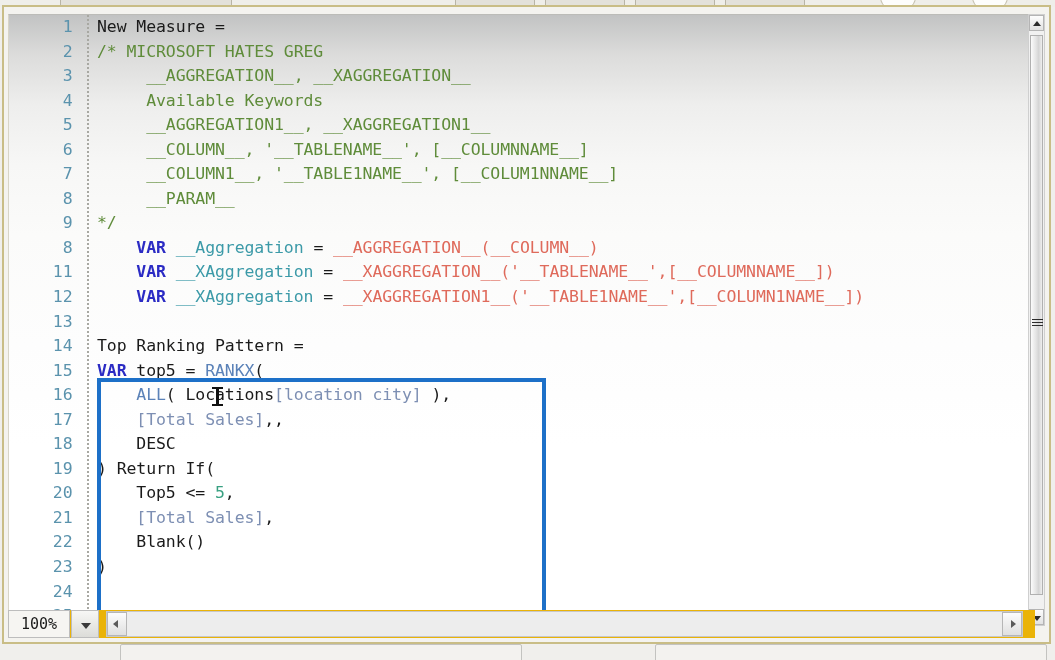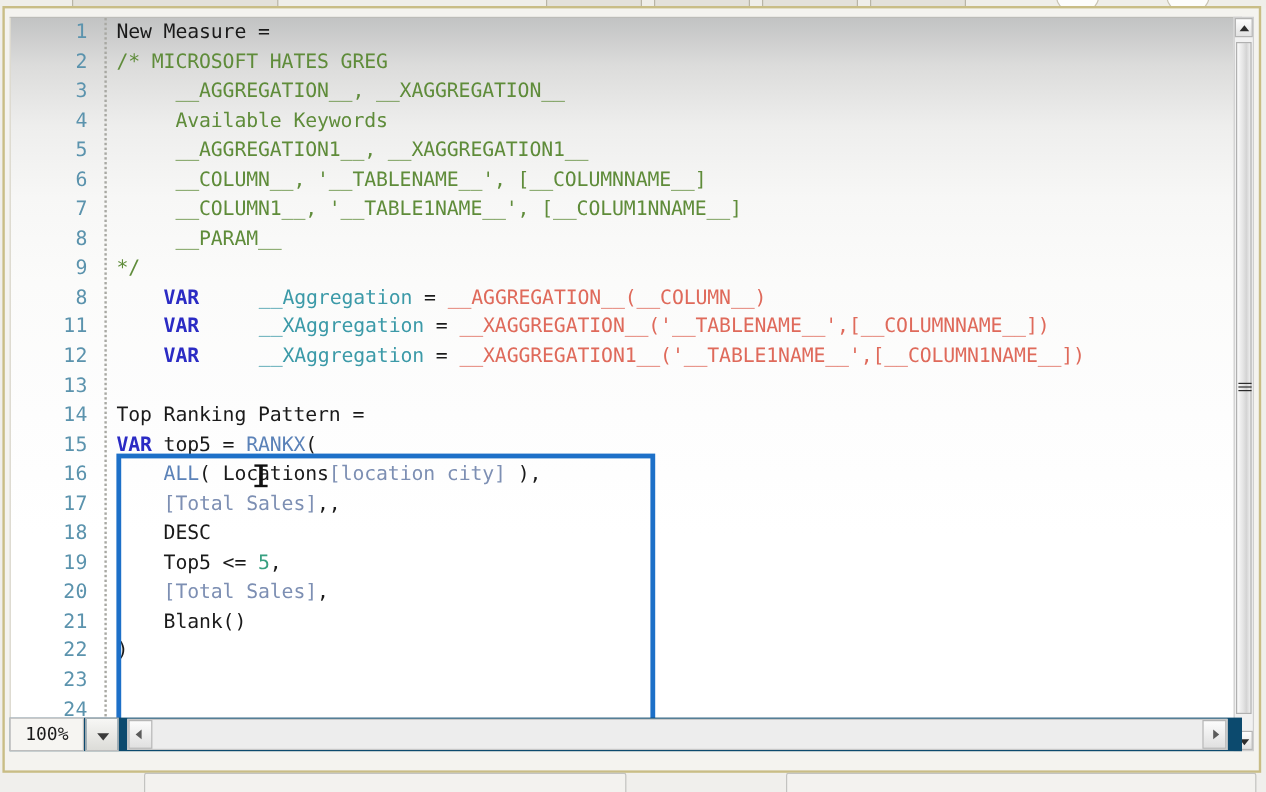--- a/index.html
+++ b/index.html
@@ -111,21 +111,21 @@
     font-size: 16.5px;
     white-space: pre;
     color: #1a1a1a;
     letter-spacing: -0.1px;
   }
 
   
   .tk-plain   { color: #1a1a1a; }
   .tk-comment { color: #5f8c3a; }
   .tk-kw      { color: #2b2bc4; font-weight: bold; }
-  .tk-var     { color: #3c9aa8; margin-left: 40px; }
+  .tk-var     { color: #3c9aa8; }
   .tk-ph      { color: #df6a5b; }
   .tk-fn      { color: #5b82b8; }
   .tk-col     { color: #7d8fb3; }
   .tk-meas    { color: #7d8fb3; }
   .tk-num     { color: #38a081; }
 
   
   .hl-box {
     position: absolute;
     left: 88px;
@@ -208,24 +208,24 @@
   .vs-grip i {
     display: block;
     height: 1px;
     margin-bottom: 2px;
     background: #2b2b2b;
   }
 
   
   .statusbar {
     position: absolute;
-    left: 4px; bottom: 16px;
+    left: 4px; bottom: 4px;
     width: 1027px;
     height: 28px;
-    background: #0c4a6e;
+    background: #eab308;
     z-index: 7;
   }
   .zoom-box {
     position: absolute;
     left: 0; top: 0;
     width: 62px; height: 28px;
     background: #f6f5f2;
     border: 1px solid #bdbdbd;
     box-sizing: border-box;
     display: flex;
@@ -347,20 +347,21 @@
           <div class="code-line"><span class="tk-comment">*/</span></div>
           <div class="code-line"><span class="tk-plain">    </span><span class="tk-kw">VAR</span><span class="tk-var"> __Aggregation</span><span class="tk-plain"> = </span><span class="tk-ph">__AGGREGATION__</span><span class="tk-ph">(__COLUMN__)</span></div>
           <div class="code-line"><span class="tk-plain">    </span><span class="tk-kw">VAR</span><span class="tk-var"> __XAggregation</span><span class="tk-plain"> = </span><span class="tk-ph">__XAGGREGATION__('__TABLENAME__',[__COLUMNNAME__])</span></div>
           <div class="code-line"><span class="tk-plain">    </span><span class="tk-kw">VAR</span><span class="tk-var"> __XAggregation</span><span class="tk-plain"> = </span><span class="tk-ph">__XAGGREGATION1__('__TABLE1NAME__',[__COLUMN1NAME__])</span></div>
           <div class="code-line"><span class="tk-plain"></span></div>
           <div class="code-line"><span class="tk-plain">Top Ranking Pattern =</span></div>
           <div class="code-line"><span class="tk-kw">VAR</span><span class="tk-plain"> top5 = </span><span class="tk-fn">RANKX</span><span class="tk-plain">(</span></div>
           <div class="code-line"><span class="tk-plain">    </span><span class="tk-fn">ALL</span><span class="tk-plain">( Locations</span><span class="tk-col">[location city]</span><span class="tk-plain"> ),</span></div>
           <div class="code-line"><span class="tk-plain">    </span><span class="tk-meas">[Total Sales]</span><span class="tk-plain">,,</span></div>
           <div class="code-line"><span class="tk-plain">    DESC</span></div>
+          <div class="code-line"><span class="tk-plain">) Return If(</span></div>
           <div class="code-line"><span class="tk-plain">    Top5 &lt;= </span><span class="tk-num">5</span><span class="tk-plain">,</span></div>
           <div class="code-line"><span class="tk-plain">    </span><span class="tk-meas">[Total Sales]</span><span class="tk-plain">,</span></div>
           <div class="code-line"><span class="tk-plain">    Blank()</span></div>
           <div class="code-line"><span class="tk-plain">)</span></div>
         </div>
       <div class="hl-box"></div>
       <div class="ibeam">
         <div class="cap-t"></div>
           <div class="stem"></div>
           <div class="cap-b"></div>

